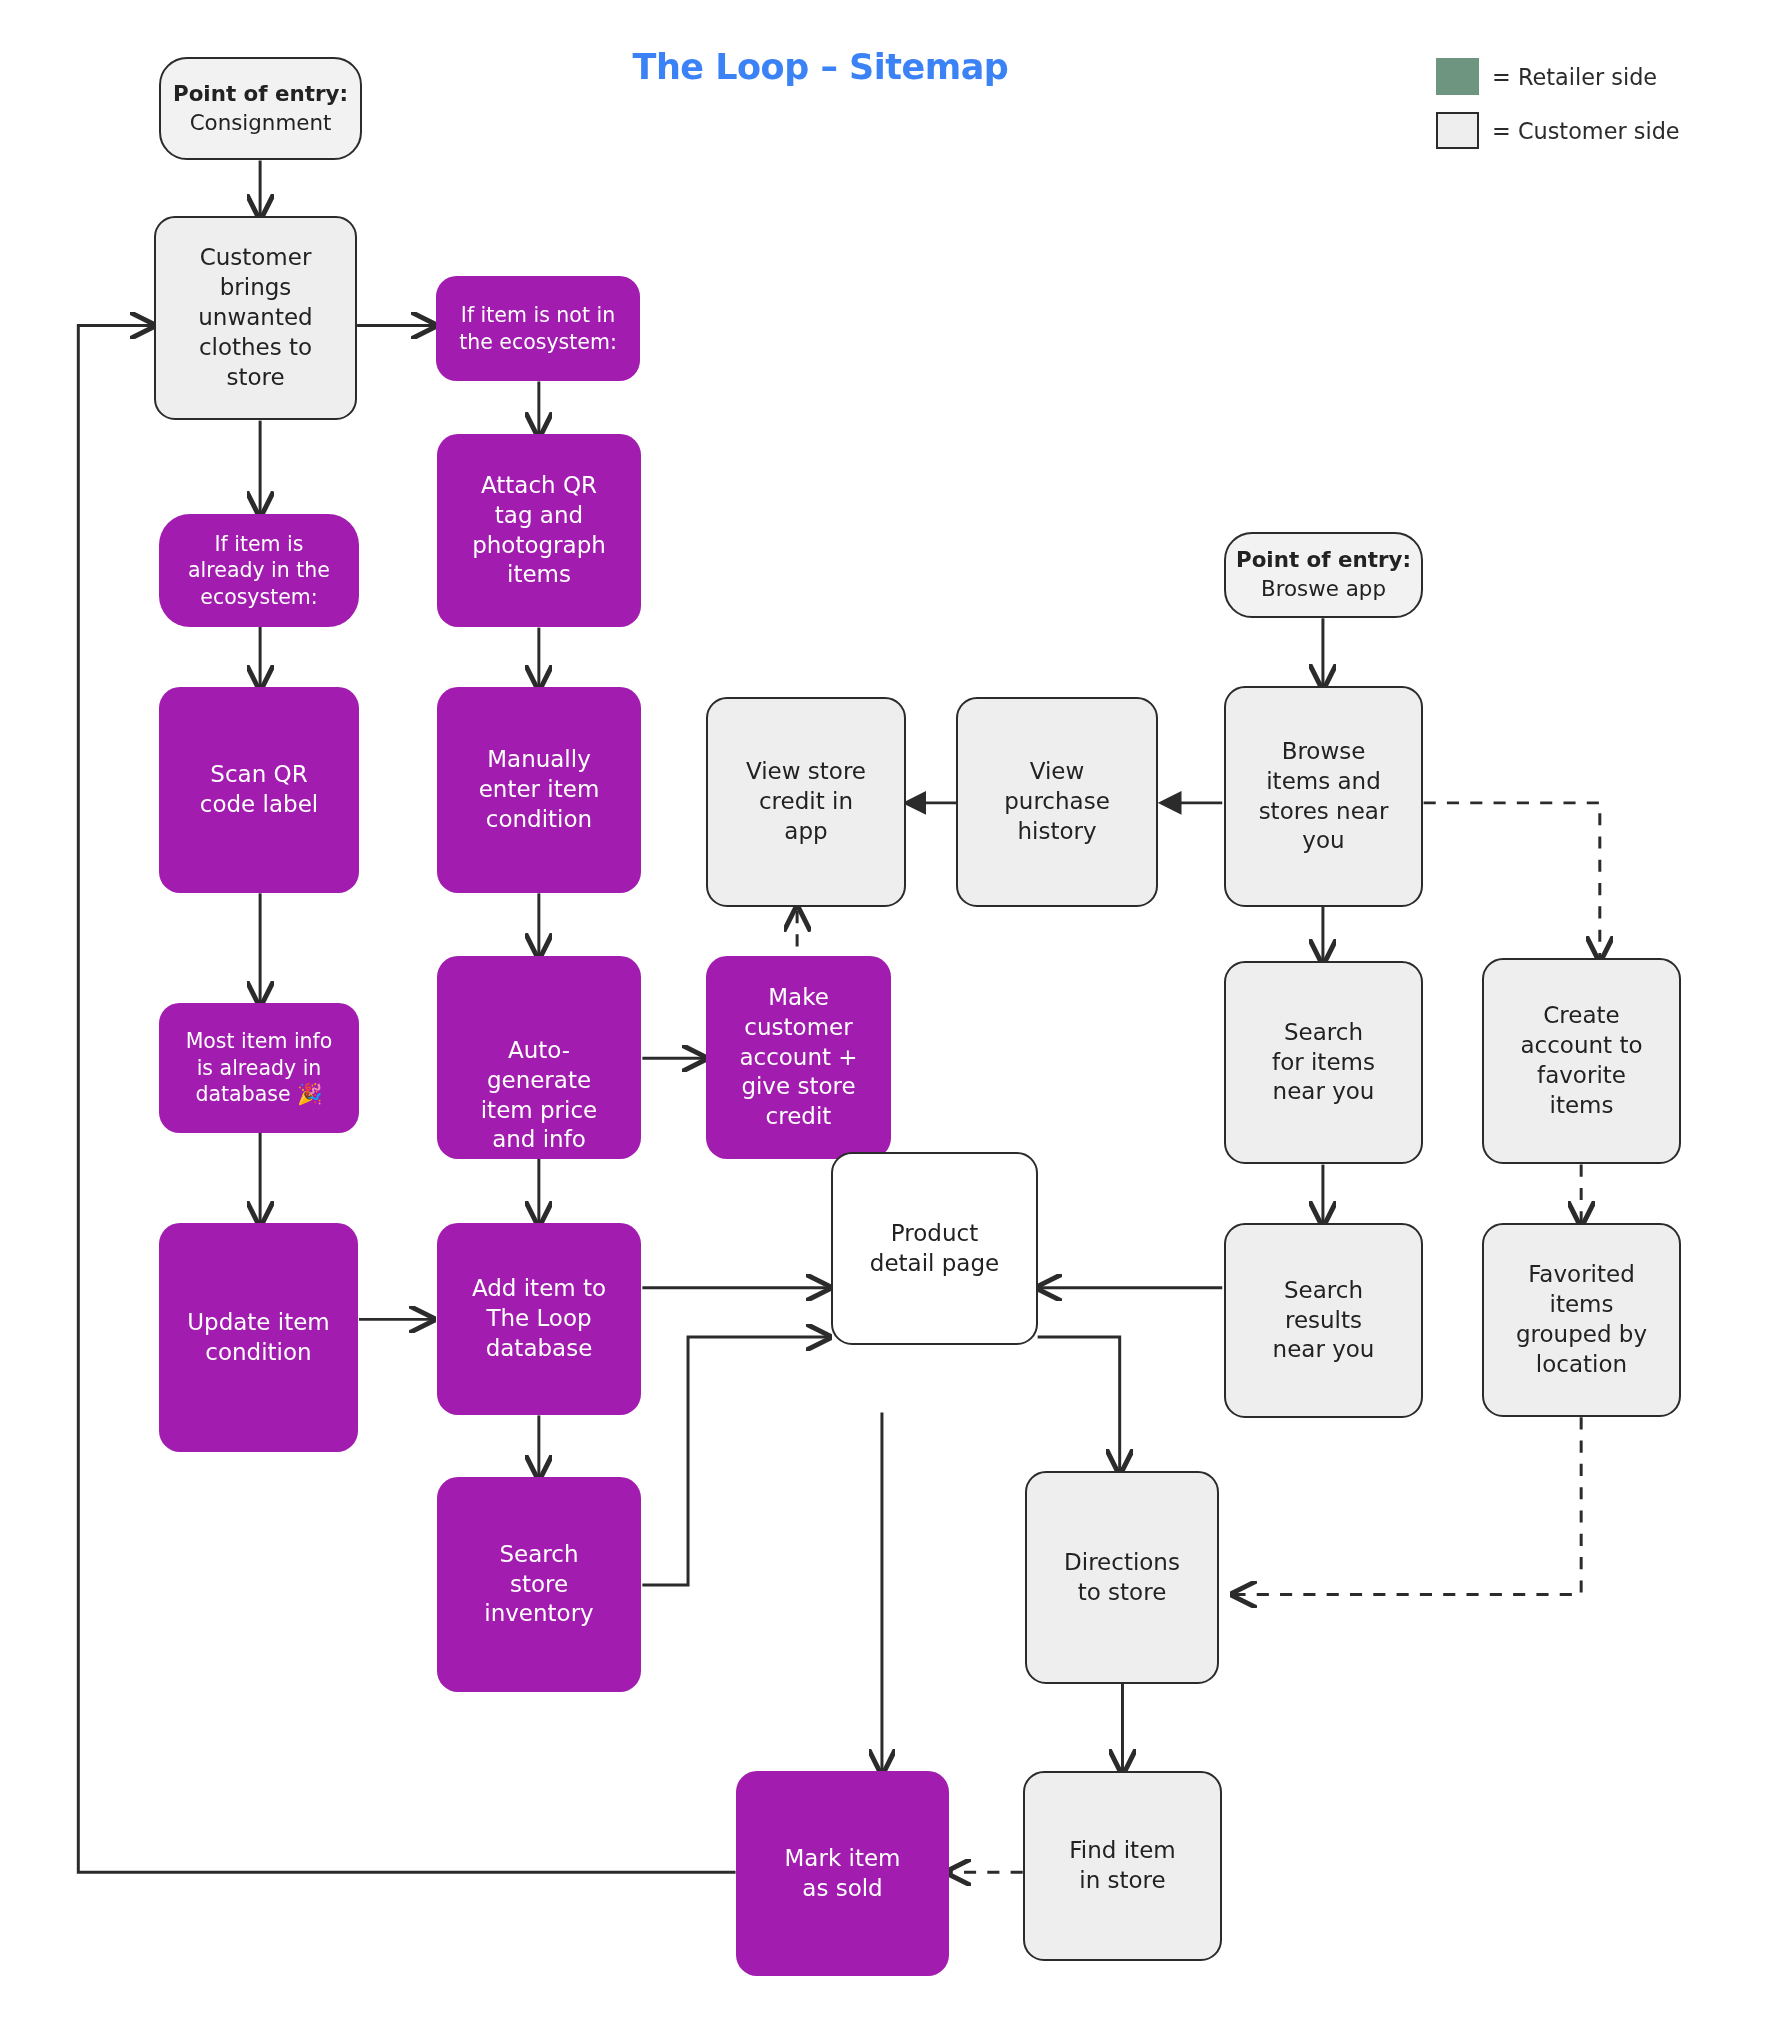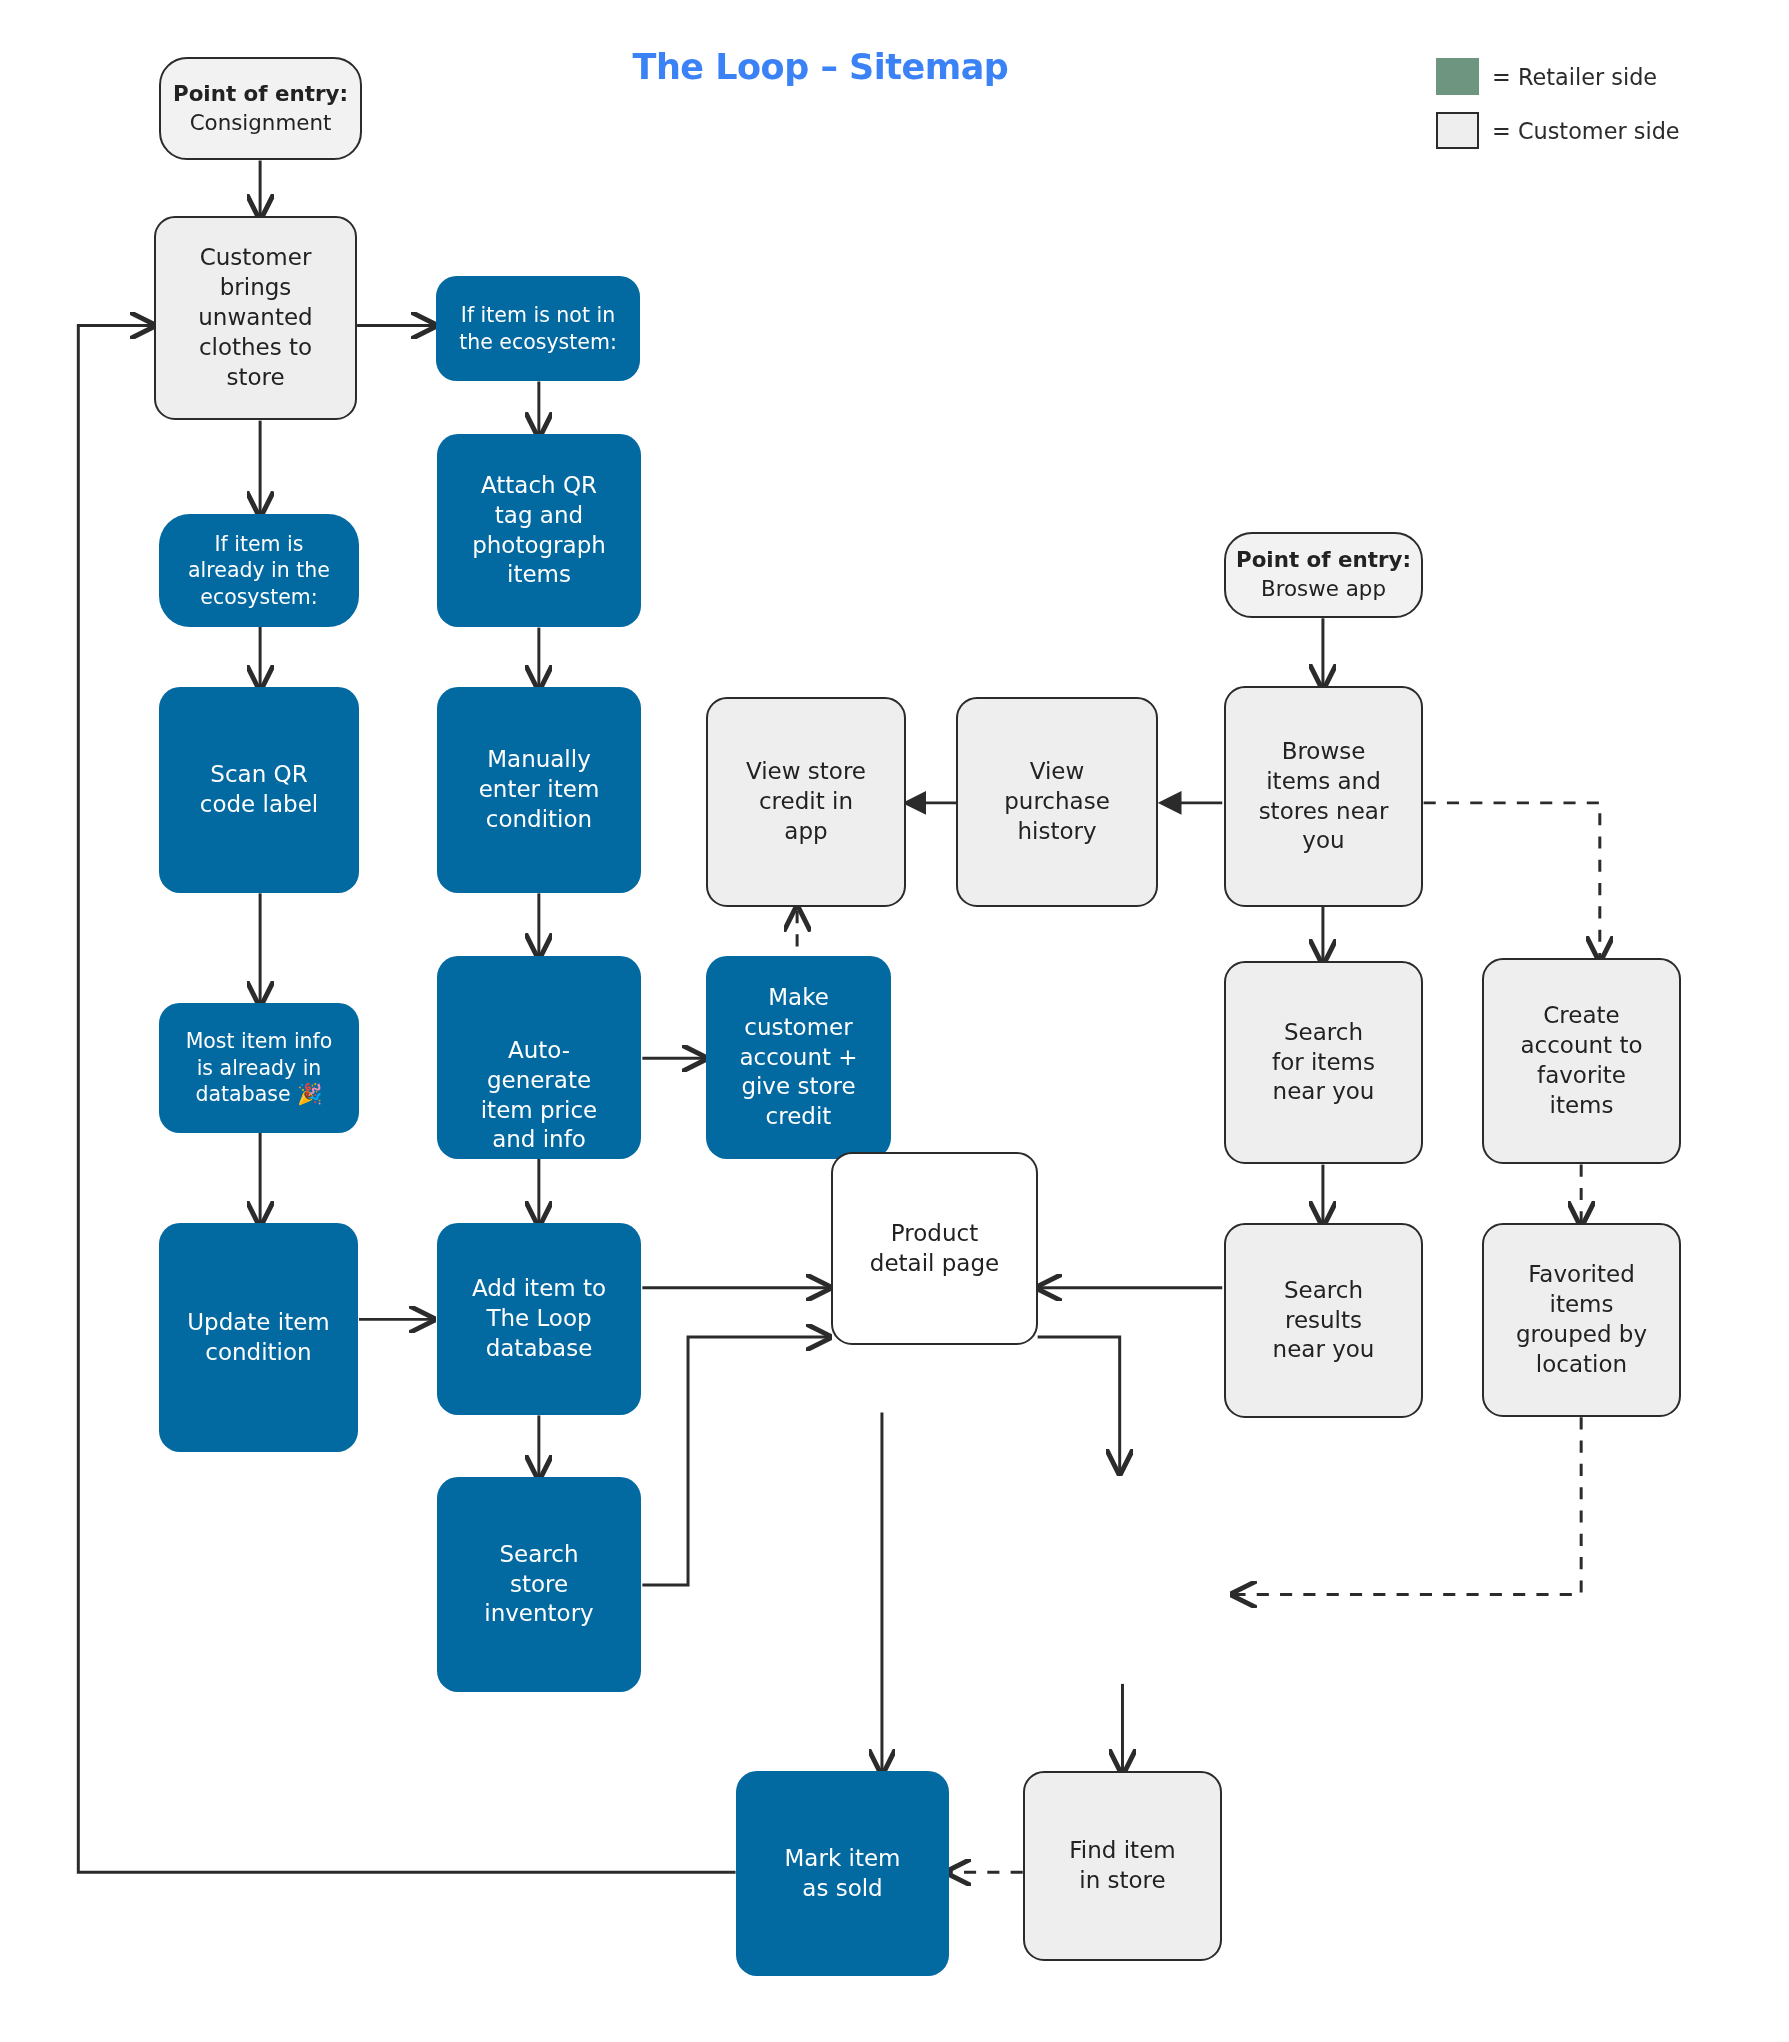--- a/index.html
+++ b/index.html
@@ -35,21 +35,21 @@
     justify-content: center;
     text-align: center;
     line-height: 1.30;
     font-size: 23px;
     padding: 3.7px 7.5px;
     z-index: 5;
     border-radius: 21px;
   }
   .node span { display: block; white-space: pre-line; }
   .node.retailer {
-    background: #0369a1;
+    background: #a21caf;
     color: #ffffff;
     border: none;
   }
   .node.customer {
     background: #eeeeee;
     color: #222222;
     border: 2.3px solid #2b2b2b;
   }
   .node.plain {
     background: #ffffff;
@@ -324,20 +324,24 @@
 grouped by
 location</span>
   </div>
 
   <div class="node retailer" style="left:437px; top:1477px; width:204px; height:215px;">
     <span>Search
 store
 inventory</span>
   </div>
 
+  <div class="node customer" style="left:1025px; top:1471px; width:194px; height:213px;">
+    <span>Directions
+to store</span>
+  </div>
 
   <div class="node retailer" style="left:736px; top:1771px; width:213px; height:205px;">
     <span>Mark item
 as sold</span>
   </div>
 
   <div class="node customer" style="left:1023px; top:1771px; width:199px; height:190px;">
     <span>Find item
 in store</span>
   </div>

